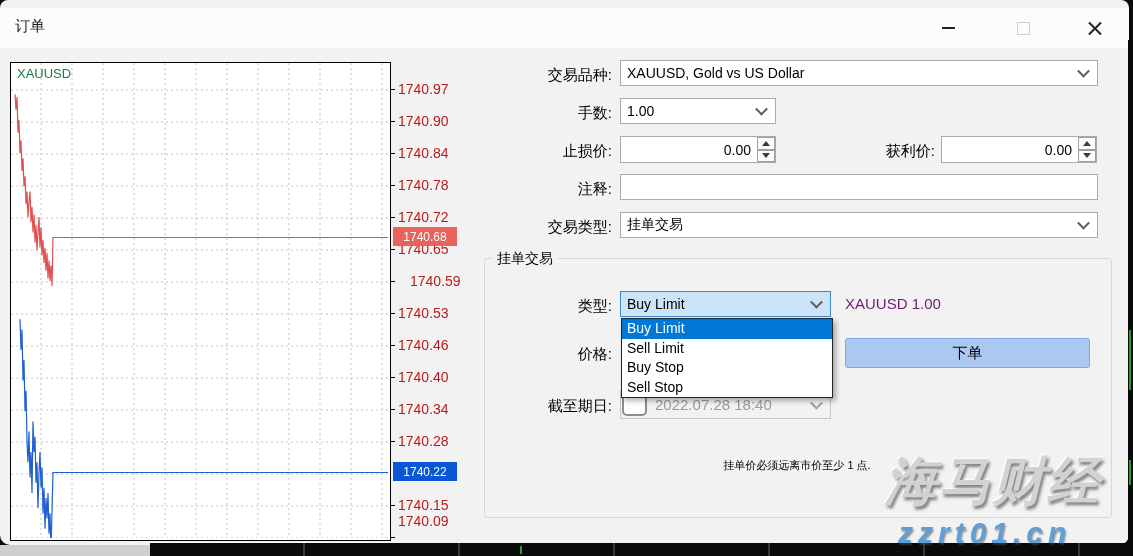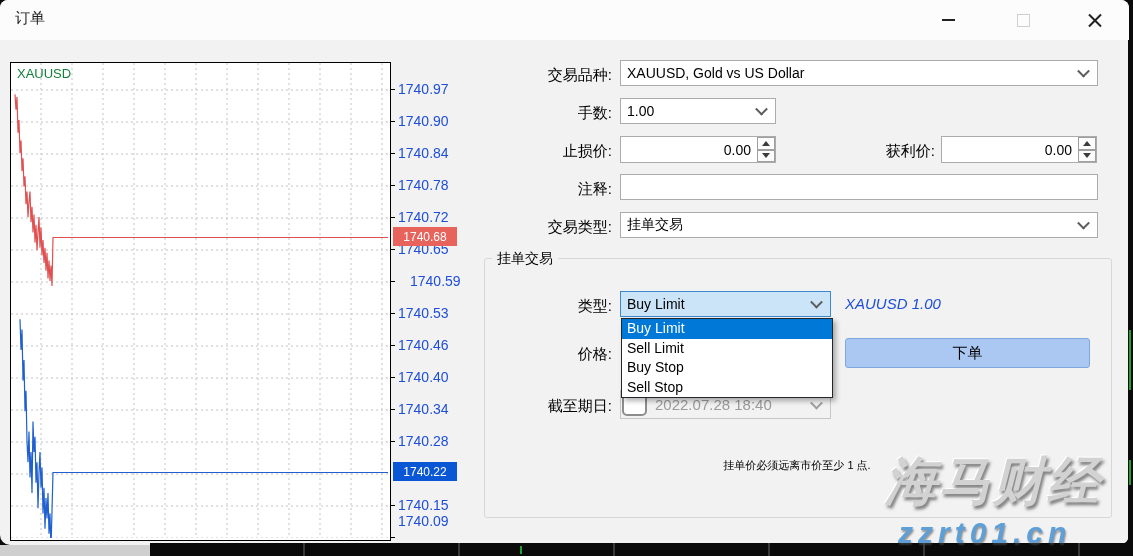--- a/index.html
+++ b/index.html
@@ -2,35 +2,35 @@
 <html><head>
 <meta charset="utf-8">
 <style>
   html,body{margin:0;padding:0;}
   body{background:#0a0a0a;font-family:"Liberation Sans", sans-serif;}
   #stage{position:relative;width:1133px;height:556px;overflow:hidden;background:#0a0a0a;}
 
   
   #dialog{position:absolute;left:0;top:0;width:1129px;height:545px;background:#f2f2f2;
           border-radius:8px 8px 10px 10px;overflow:hidden;}
-  #titlebar{position:absolute;left:0;top:0;width:100%;height:40px;background:#fcfcfc;}
+  #titlebar{position:absolute;left:0;top:8px;width:100%;height:40px;background:#fcfcfc;}
   #title{position:absolute;left:15px;top:9px;font-size:15px;color:#1b1b1b;}
   .winbtn{position:absolute;top:0;width:46px;height:40px;display:flex;align-items:center;justify-content:center;}
   #btn-min{left:925px;} #btn-max{left:1000px;} #btn-close{left:1072px;}
   .min-glyph{width:13px;height:2px;background:#222;}
   .max-glyph{width:11px;height:11px;border:1px solid #cfcfcf;background:transparent;}
   .close-glyph{position:relative;width:14px;height:14px;}
   .close-glyph::before,.close-glyph::after{content:"";position:absolute;left:6px;top:-1px;width:2px;height:17px;background:#222;}
   .close-glyph::before{transform:rotate(45deg);} .close-glyph::after{transform:rotate(-45deg);}
 
   
   #chart-box{position:absolute;left:10px;top:62px;width:379px;height:477px;background:#fff;border:1px solid #000;}
   #chart-symbol{position:absolute;left:6px;top:3px;font-size:13px;color:#15803d;}
   #price-scale{position:absolute;left:396px;top:62px;width:62px;height:482px;}
-  .ptick{position:absolute;left:2px;font-size:14px;color:#1d4ed8;white-space:nowrap;text-align:center;}
+  .ptick{position:absolute;left:2px;font-size:14px;color:#b91c1c;white-space:nowrap;text-align:center;}
   .ptick-mark{position:absolute;left:-6px;width:5px;height:1px;background:#000;}
   .pbadge{position:absolute;left:-3px;width:64px;height:19px;color:#fff;font-size:12px;
           display:flex;align-items:center;justify-content:center;}
 
   
   .lbl{position:absolute;font-size:15px;color:#000;text-align:right;white-space:nowrap;}
   .field{position:absolute;background:#fff;border:1px solid #ababab;box-sizing:border-box;}
   .combo-val{position:absolute;left:6px;top:0;bottom:0;display:flex;align-items:center;font-size:14px;color:#000;white-space:nowrap;}
   .chev{position:absolute;right:9px;top:50%;width:7px;height:7px;border-right:2px solid #5c5c5c;
         border-bottom:2px solid #5c5c5c;transform:translateY(-70%) rotate(45deg);}
@@ -42,21 +42,21 @@
   .num-val{position:absolute;right:24px;top:0;bottom:0;display:flex;align-items:center;font-size:14px;color:#000;}
   input.flat{position:absolute;background:#fff;border:1px solid #ababab;box-sizing:border-box;font-size:14px;
              font-family:"Liberation Sans", sans-serif;padding:0 5px;outline:none;}
 
   
   #groupbox{position:absolute;left:484px;top:258px;width:626px;height:258px;border:1px solid #d7d7d7;border-radius:3px;}
   #group-label{position:absolute;left:492px;top:250px;background:#f2f2f2;padding:0 5px;font-size:14px;color:#000;}
 
   
   #type-combo{background:#cce4f7;border:1px solid #3c89d0;}
-  #summary-text{position:absolute;left:845px;top:295px;font-size:15px;color:#1d4ed8;font-style:italic;}
+  #summary-text{position:absolute;left:845px;top:295px;font-size:15px;color:#701a75;}
 
   
   #type-list{position:absolute;left:621px;top:318px;width:210px;background:#fff;border:1px solid #23272b;
              box-shadow:3px 3px 5px rgba(0,0,0,.3);z-index:30;}
   .opt{height:19.5px;line-height:19.5px;font-size:14px;padding-left:5px;color:#000;}
   .opt.sel{background:#0078d7;color:#fff;}
 
   
   #place-btn{position:absolute;left:845px;top:338px;width:243px;height:28px;background:#abc8f3;
              border:1px solid #7fa8e0;border-radius:3px;font-size:15px;color:#000;

